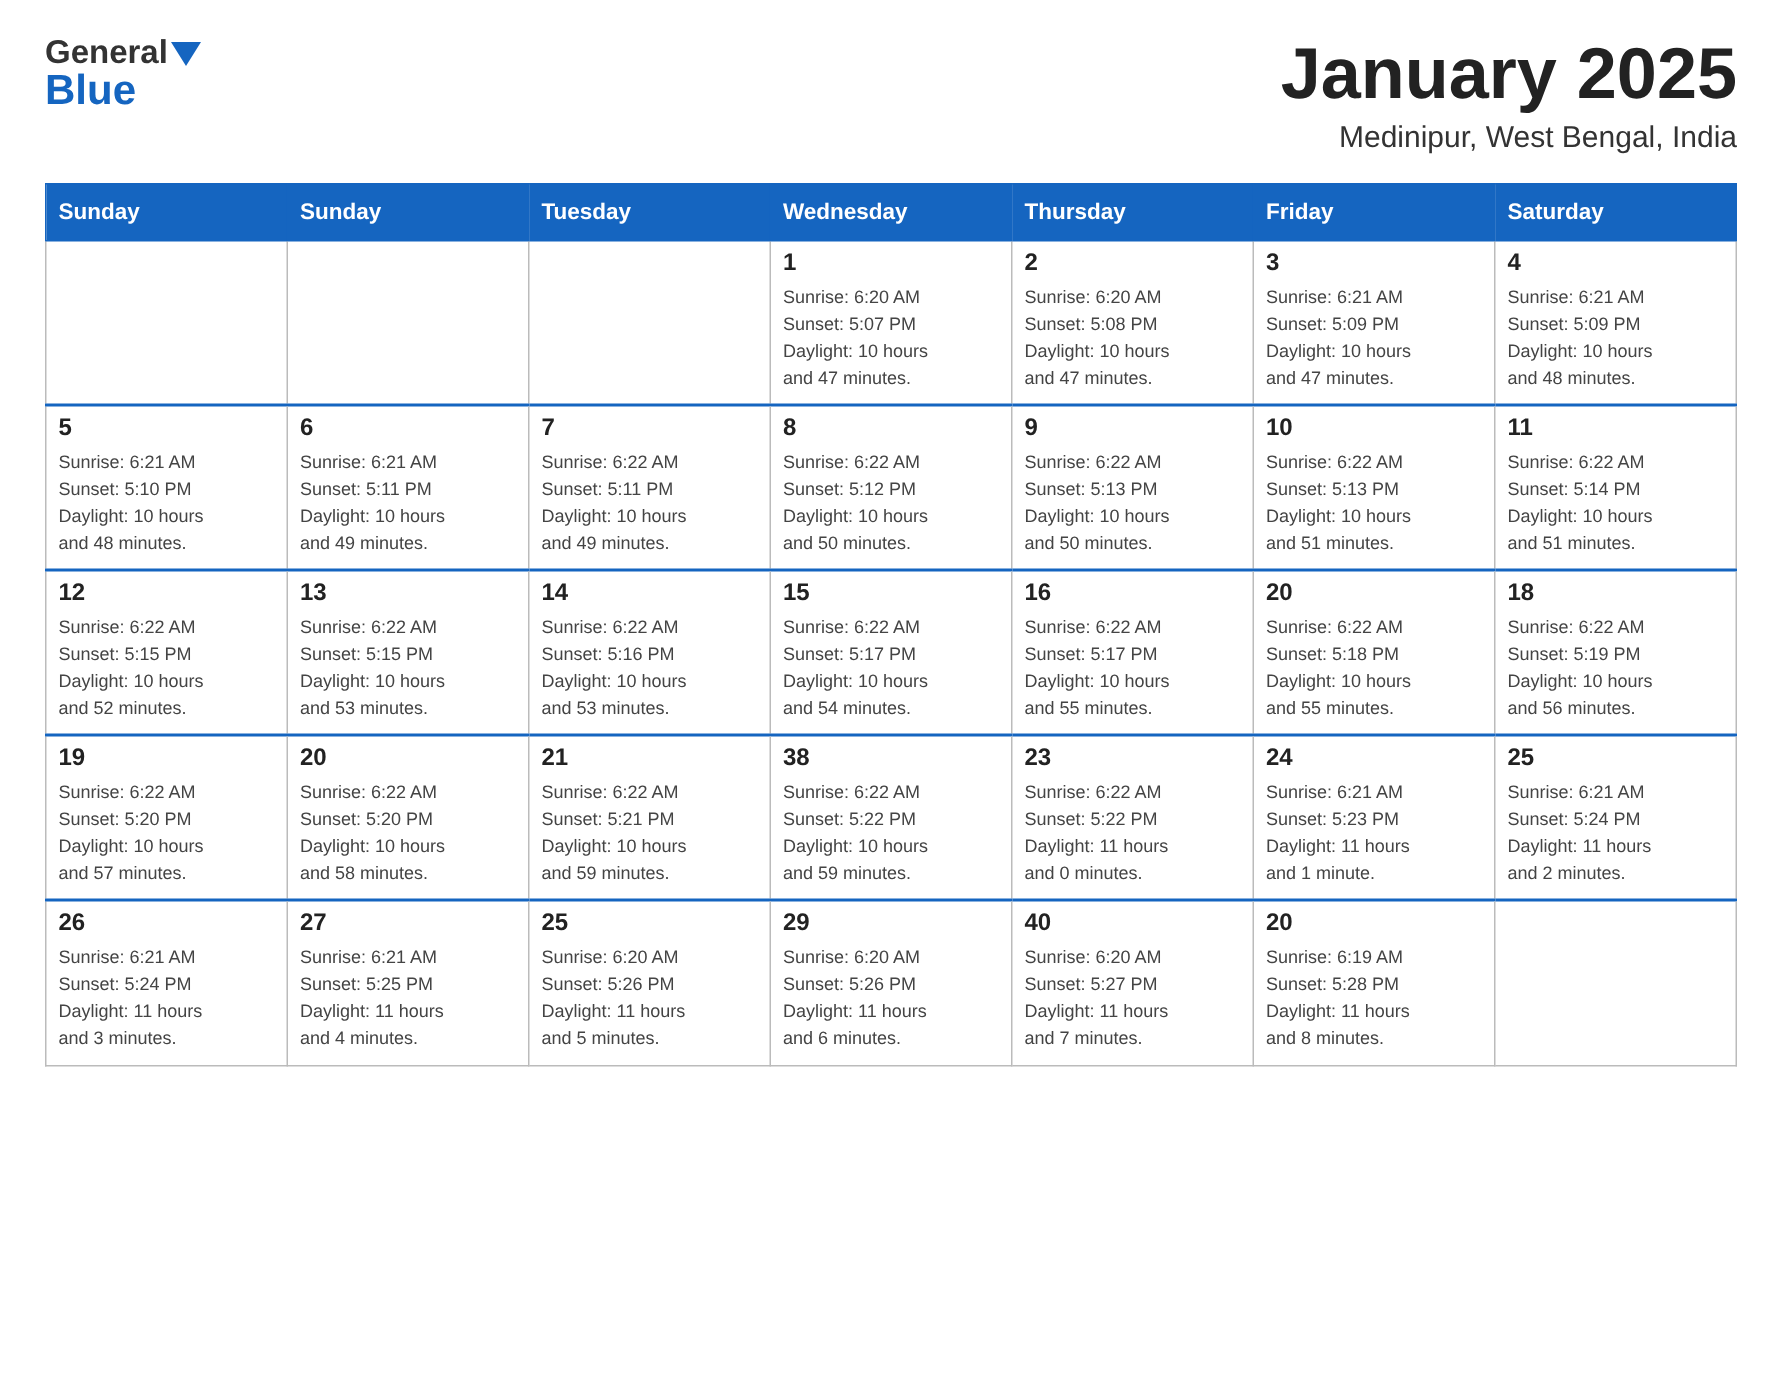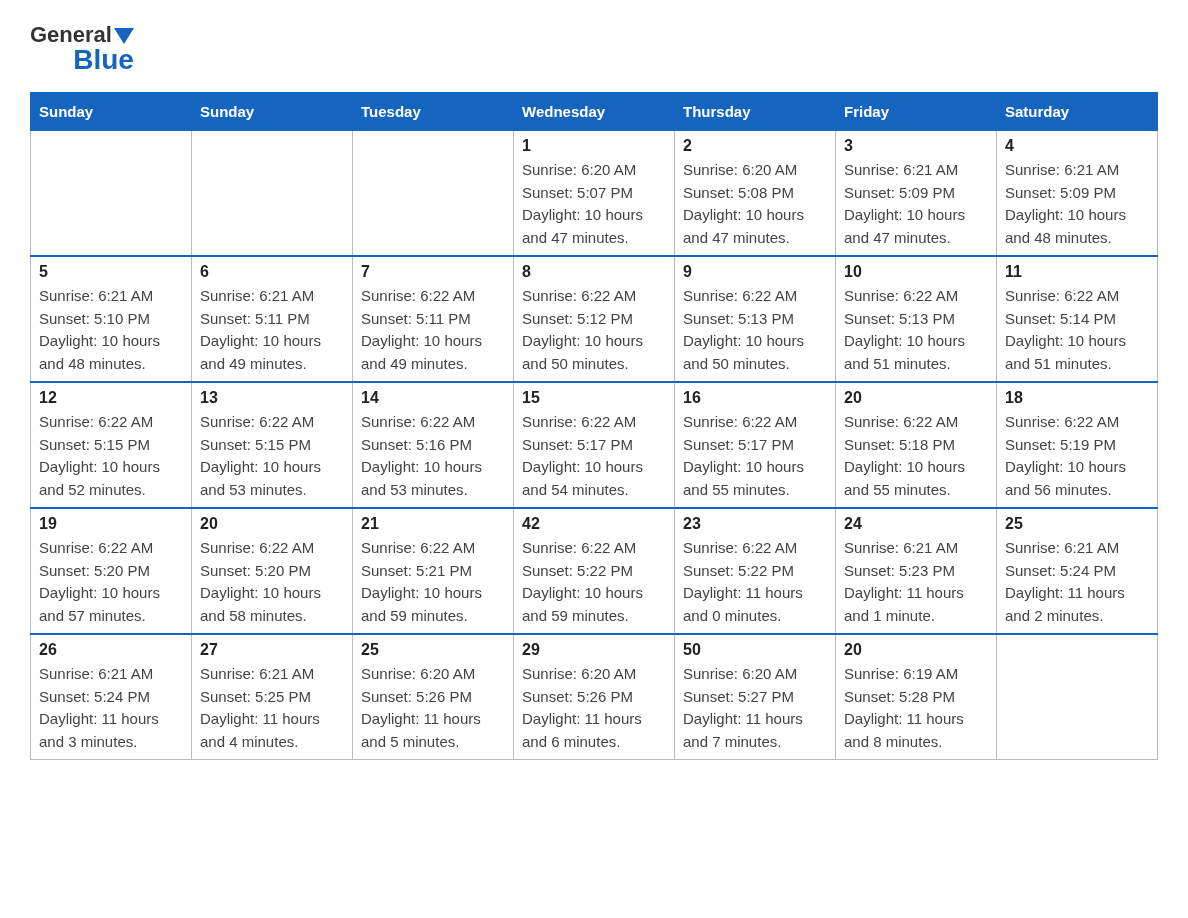--- a/index.html
+++ b/index.html
@@ -13,21 +13,20 @@
     .header-area {
       display: flex;
       justify-content: space-between;
       align-items: flex-start;
       margin-bottom: 18px;
     }
     .logo {
       display: flex;
       align-items: center;
       gap: 0;
-      text-align: right;
     }
     .logo-text-general {
       font-size: 22px;
       font-weight: bold;
       color: #333;
     }
     .logo-text-blue {
       font-size: 28px;
       font-weight: bold;
       color: #1565c0;
@@ -67,40 +66,44 @@
       min-height: 90px;
       height: 110px;
     }
     .day-number {
       font-size: 16px;
       font-weight: bold;
       color: #222;
       margin-bottom: 4px;
     }
     .day-info {
-      font-size: 15px;
+      font-size: 12px;
       color: #444;
       line-height: 1.5;
     }
     tbody tr:not(:last-child) td {
       border-bottom: 2px solid #1565c0;
     }
     .empty-cell {
       background: #fff;
     }
   </style>
 </head>
 <body>
 
 <div class="header-area">
   <div class="logo">
     <div style="line-height:1">
       <span class="logo-text-general">General</span><span style="display:inline-block; width:0; height:0; border-left:10px solid transparent; border-right:10px solid transparent; border-top:16px solid #1565c0; margin-left:2px; vertical-align:middle; margin-top:-4px;"></span><br>
       <span class="logo-text-blue">Blue</span>
     </div>
+  </div>
+  <div class="title-area">
+    <div class="calendar-title">January 2025</div>
+    <div class="calendar-subtitle">Medinipur, West Bengal, India</div>
   </div>
 </div>
 
 <table>
   <thead>
     <tr>
     <th>Sunday</th>
         <th>Sunday</th>
         <th>Tuesday</th>
         <th>Wednesday</th>
@@ -261,21 +264,21 @@
 and 58 minutes.</div>
         </td>
         <td>
           <div class="day-number">21</div>
           <div class="day-info" style="white-space: pre-line;">Sunrise: 6:22 AM
 Sunset: 5:21 PM
 Daylight: 10 hours
 and 59 minutes.</div>
         </td>
         <td>
-          <div class="day-number">42</div>
+          <div class="day-number">38</div>
           <div class="day-info" style="white-space: pre-line;">Sunrise: 6:22 AM
 Sunset: 5:22 PM
 Daylight: 10 hours
 and 59 minutes.</div>
         </td>
         <td>
           <div class="day-number">23</div>
           <div class="day-info" style="white-space: pre-line;">Sunrise: 6:22 AM
 Sunset: 5:22 PM
 Daylight: 11 hours
@@ -319,21 +322,21 @@
 and 5 minutes.</div>
         </td>
         <td>
           <div class="day-number">29</div>
           <div class="day-info" style="white-space: pre-line;">Sunrise: 6:20 AM
 Sunset: 5:26 PM
 Daylight: 11 hours
 and 6 minutes.</div>
         </td>
         <td>
-          <div class="day-number">50</div>
+          <div class="day-number">40</div>
           <div class="day-info" style="white-space: pre-line;">Sunrise: 6:20 AM
 Sunset: 5:27 PM
 Daylight: 11 hours
 and 7 minutes.</div>
         </td>
         <td>
           <div class="day-number">20</div>
           <div class="day-info" style="white-space: pre-line;">Sunrise: 6:19 AM
 Sunset: 5:28 PM
 Daylight: 11 hours

